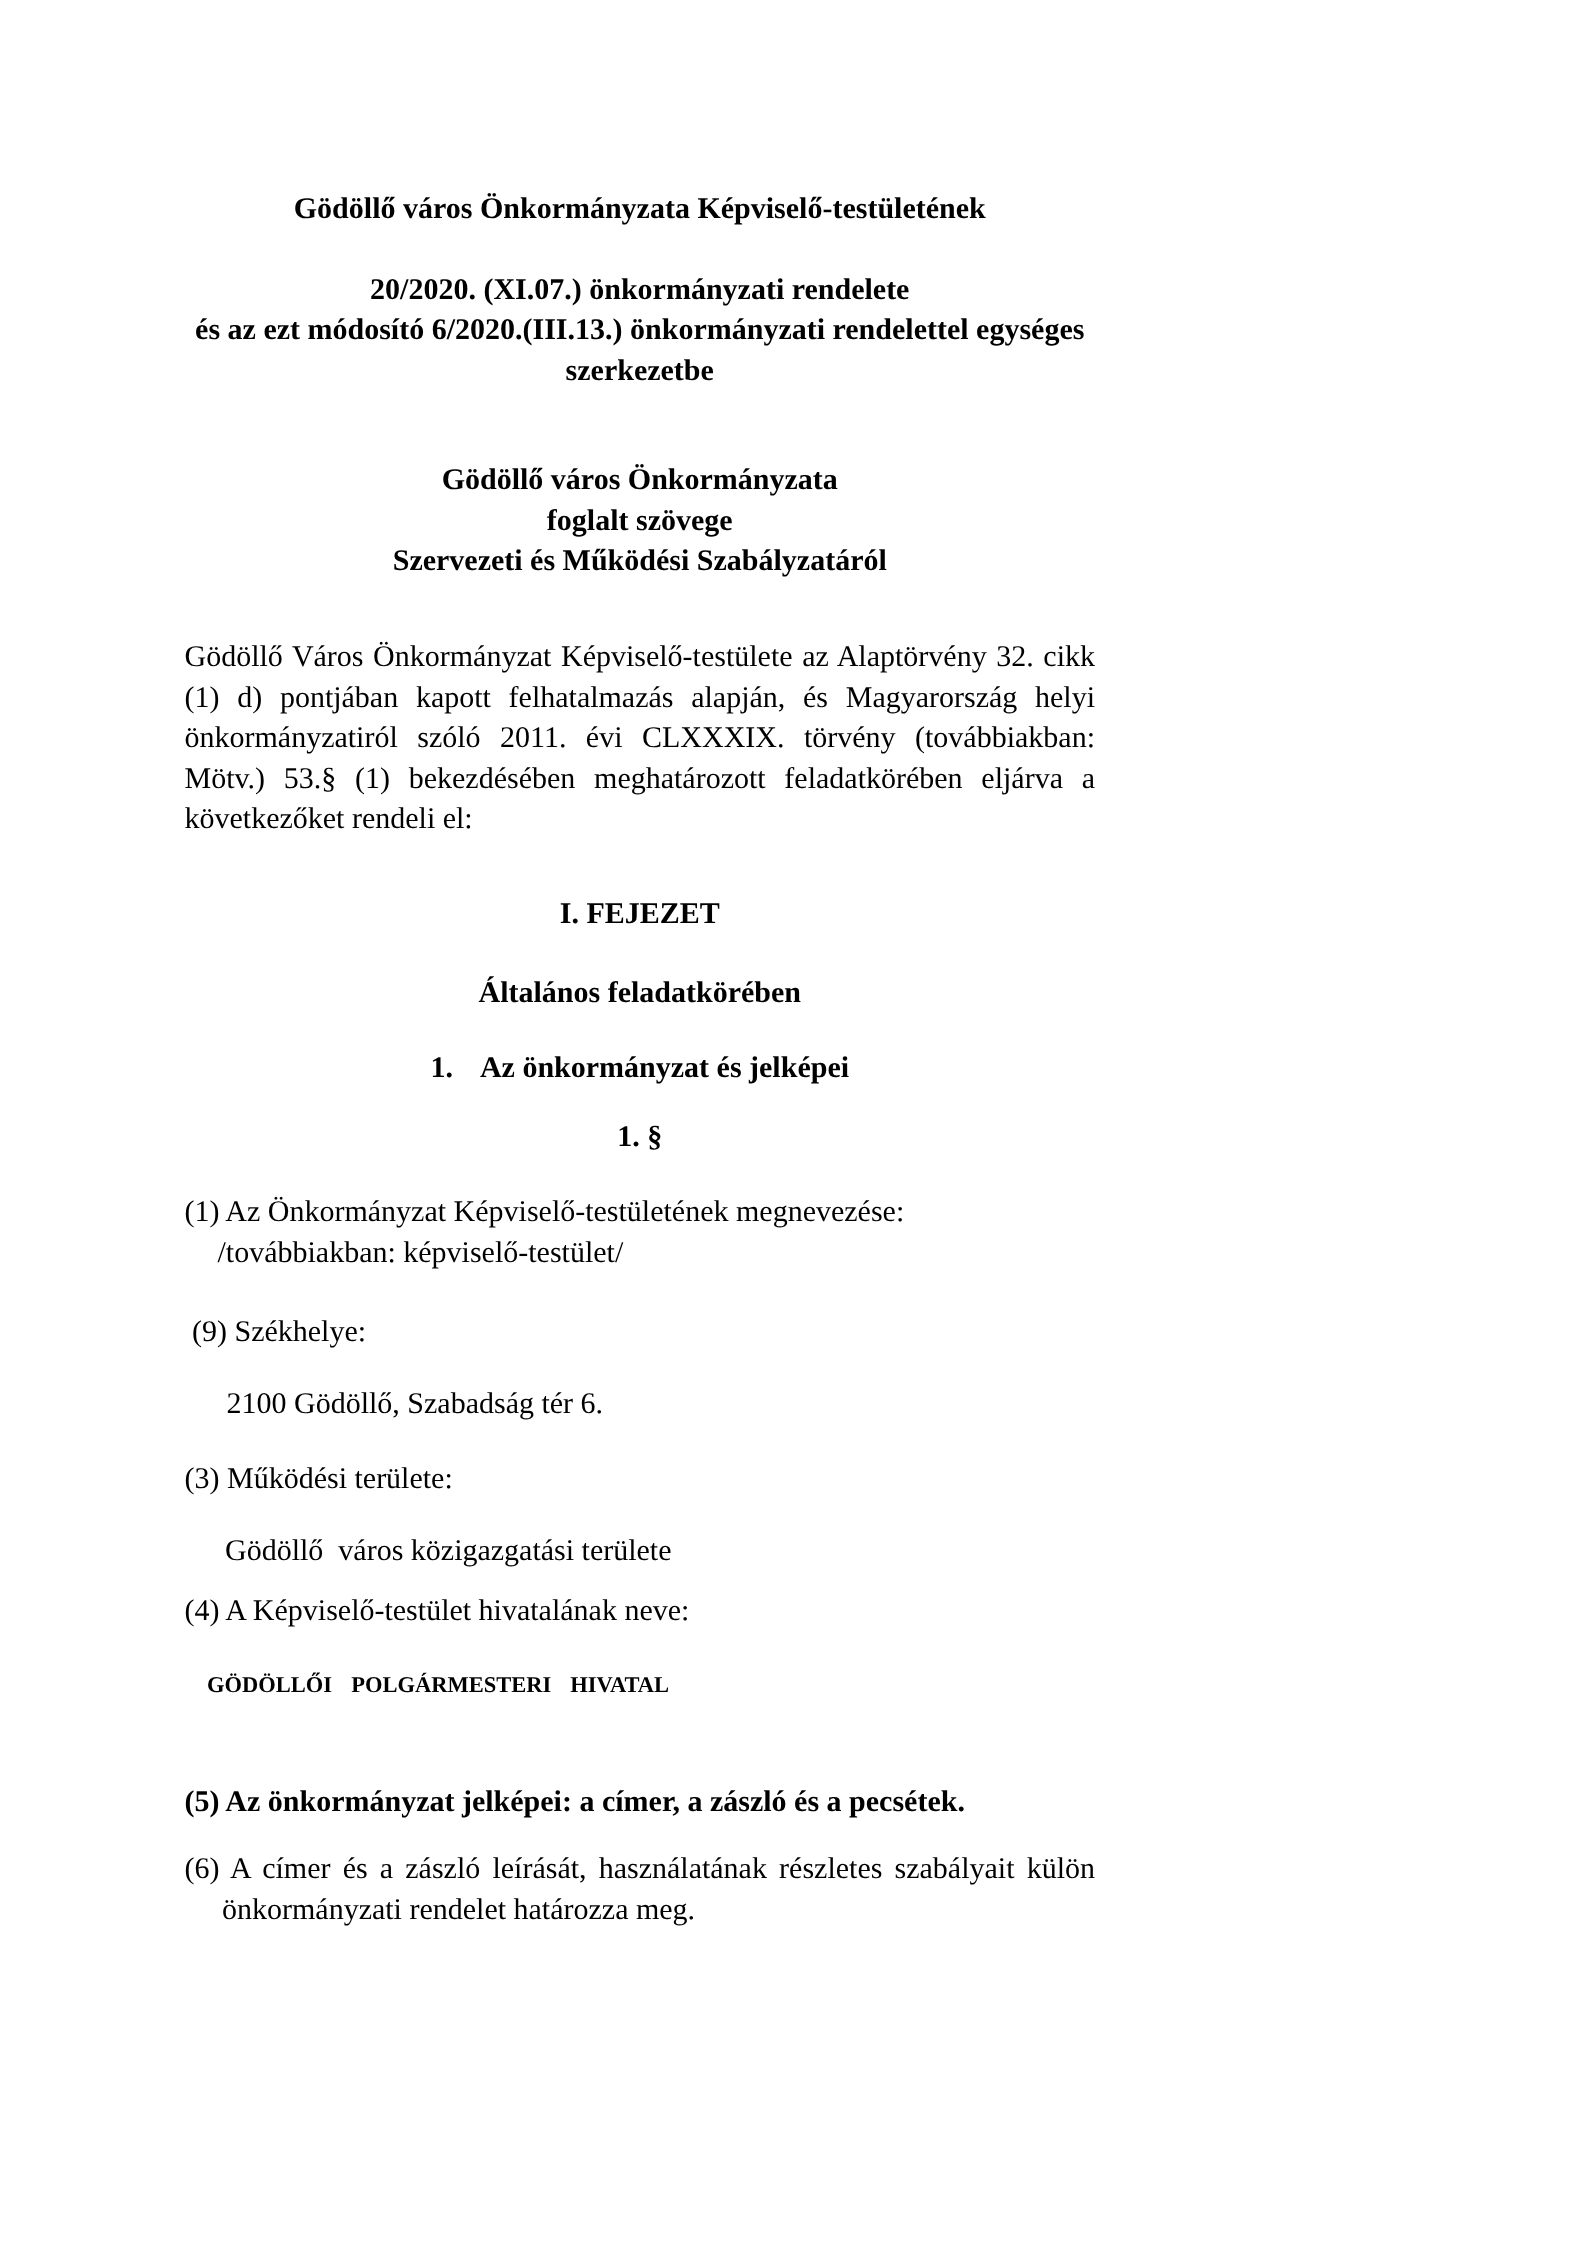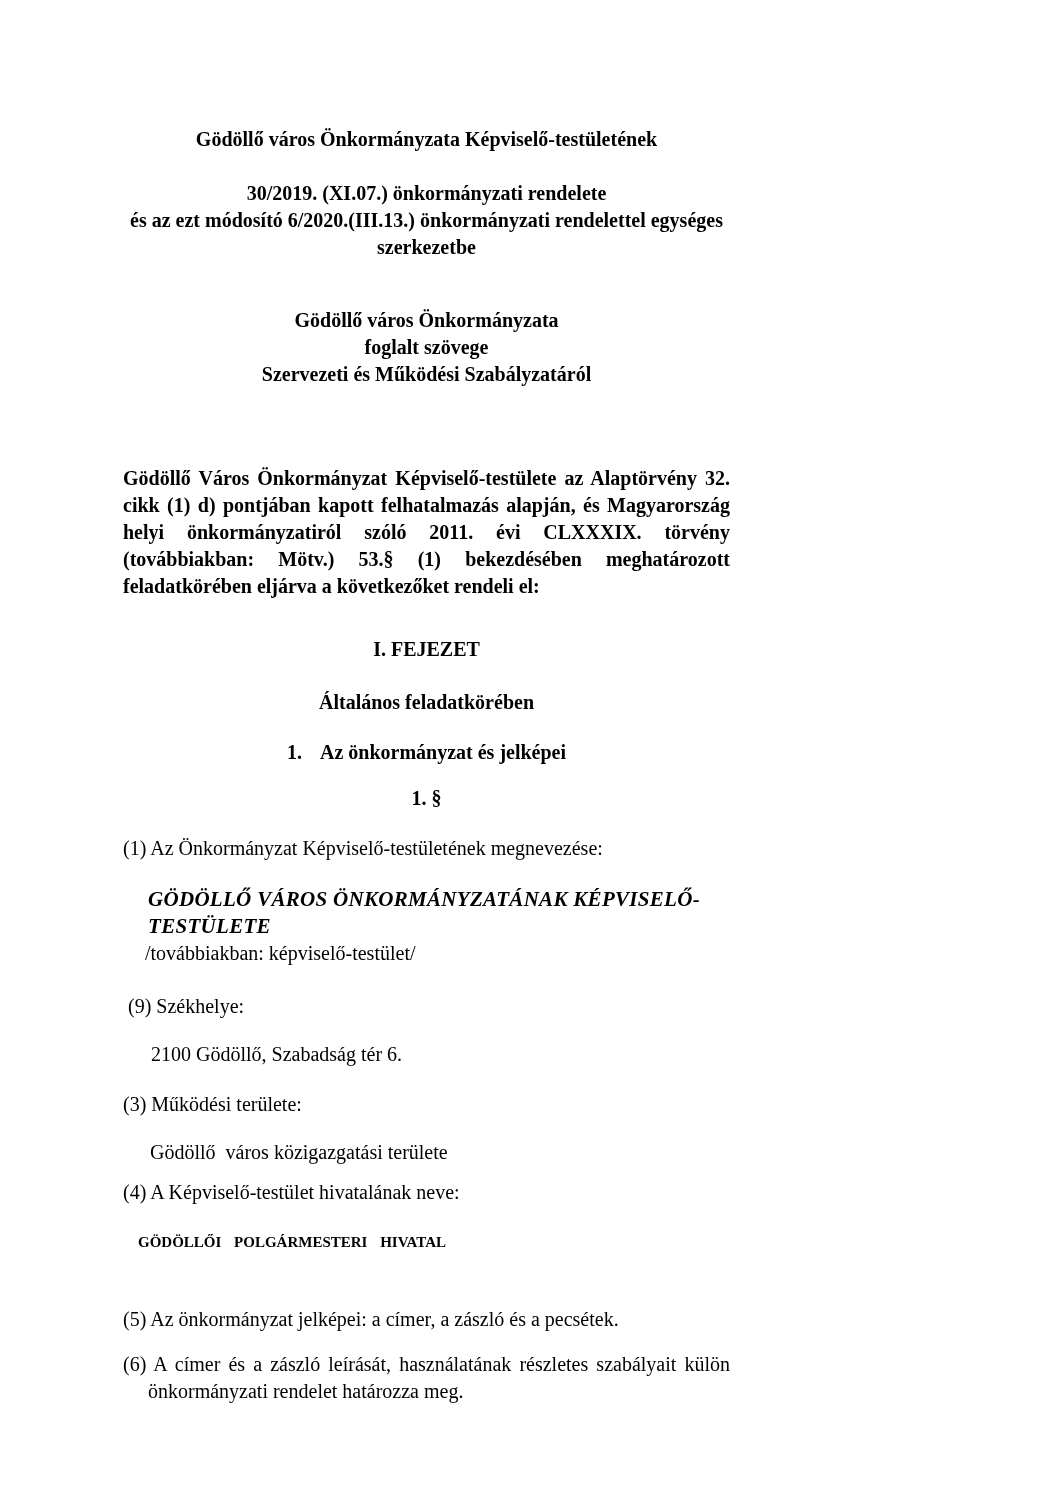--- a/index.html
+++ b/index.html
@@ -25,66 +25,65 @@
   p { margin: 0; }
   .center { text-align: center; }
   .bold { font-weight: bold; }
   .bolditalic { font-weight: bold; font-style: italic; }
   .justify { text-align: justify; }
   .prews { white-space: pre-wrap; }
 
   .title-line1      { margin-top: 0; }
   .title-line2      { margin-top: 27px; }
   .subject-line1    { margin-top: 46px; }
-  .preamble         { margin-top: 77px; font-weight: bold; }
+  .preamble         { margin-top: 37px; }
   .chapter-number   { margin-top: 36px; }
   .chapter-title    { margin-top: 26px; }
   .section-heading  { margin-top: 23px; }
   .section-num-gap  { display: inline-block; margin-left: 18px; }
   .article-number   { margin-top: 19px; }
 
   .clause1-label    { margin-top: 23px; }
   .council-name     { margin-top: 24px; margin-left: 25px; font-size: 21px; letter-spacing: 0.3px; }
   .council-alias    { margin-left: 22px; }
   .clause2-label    { margin-top: 26px; margin-left: 5px; }
   .clause2-value    { margin-top: 21px; margin-left: 28px; }
   .clause3-label    { margin-top: 23px; }
   .clause3-value    { margin-top: 21px; margin-left: 27px; }
   .clause4-label    { margin-top: 13px; }
   .office-name      { margin-top: 23px; margin-left: 15px; font-size: 15px; word-spacing: 9px; }
-  .clause5-text     { margin-top: 50px; }
+  .clause5-text     { margin-top: 50px; font-weight: bold; }
   .clause6-text     { margin-top: 18px; padding-left: 25px; text-indent: -25px; }
 </style>
 </head>
 <body>
 
 <div class="page">
   <div class="content">
 
     <p class="center bold title-line1">Gödöllő város Önkormányzata Képviselő-testületének</p>
-    <p class="center bold title-line2">30/2019. (XI.07.) önkormányzati rendelete</p>
+    <p class="center bold title-line2">20/2020. (XI.07.) önkormányzati rendelete</p>
     <p class="center bold">és az ezt módosító 6/2020.(III.13.) önkormányzati rendelettel egységes szerkezetbe</p>
     <p class="center bold subject-line1">Gödöllő város Önkormányzata</p>
 
     <p class="center bold">foglalt szövege</p>
     <p class="center bold">Szervezeti és Működési Szabályzatáról</p>
 
     <p class="justify preamble">Gödöllő Város Önkormányzat Képviselő-testülete az Alaptörvény 32. cikk (1) d) pontjában kapott felhatalmazás alapján, és Magyarország helyi önkormányzatiról szóló 2011. évi CLXXXIX. törvény (továbbiakban: Mötv.) 53.§ (1) bekezdésében meghatározott feladatkörében eljárva a következőket rendeli el:</p>
 
     <p class="center bold chapter-number">I. FEJEZET</p>
     <p class="center bold chapter-title">Általános feladatkörében</p>
 
     <p class="center bold section-heading">
       <span>1.</span><span class="section-num-gap">Az önkormányzat és jelképei</span>
     </p>
 
     <p class="center bold article-number">1. §</p>
 
     <p class="clause1-label">(1) Az Önkormányzat Képviselő-testületének megnevezése:</p>
-    <p class="bolditalic council-name">GÖDÖLLŐ VÁROS ÖNKORMÁNYZATÁNAK KÉPVISELŐ-TESTÜLETE</p>
     <p class="council-alias">/továbbiakban: képviselő-testület/</p>
 
     <p class="clause2-label">(9) Székhelye:</p>
     <p class="clause2-value">2100 Gödöllő, Szabadság tér 6.</p>
 
     <p class="clause3-label">(3) Működési területe:</p>
     <p class="clause3-value prews">Gödöllő  város közigazgatási területe</p>
 
     <p class="clause4-label">(4) A Képviselő-testület hivatalának neve:</p>
     <p class="bold office-name">GÖDÖLLŐI POLGÁRMESTERI HIVATAL</p>

